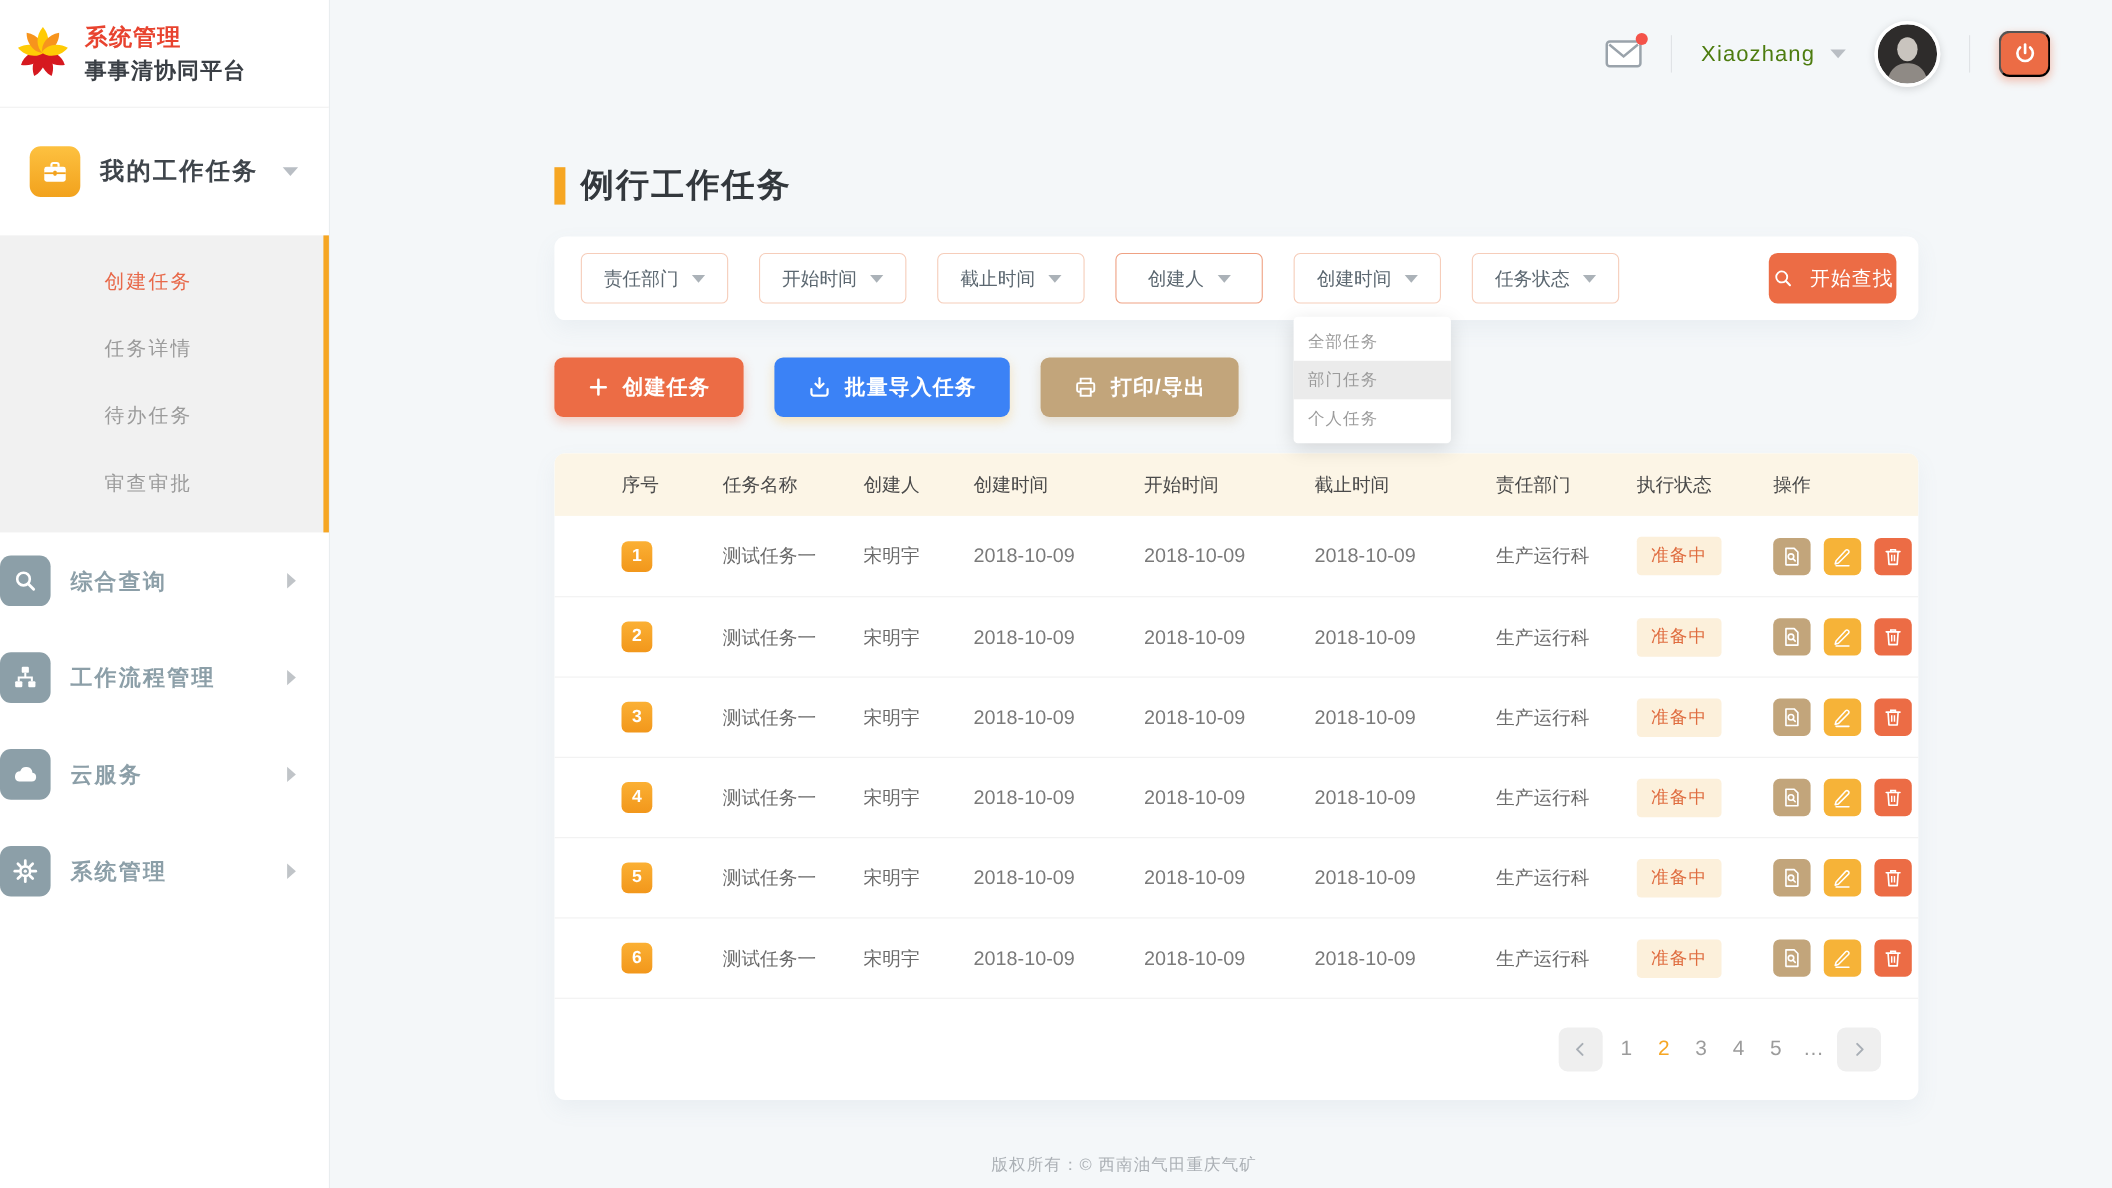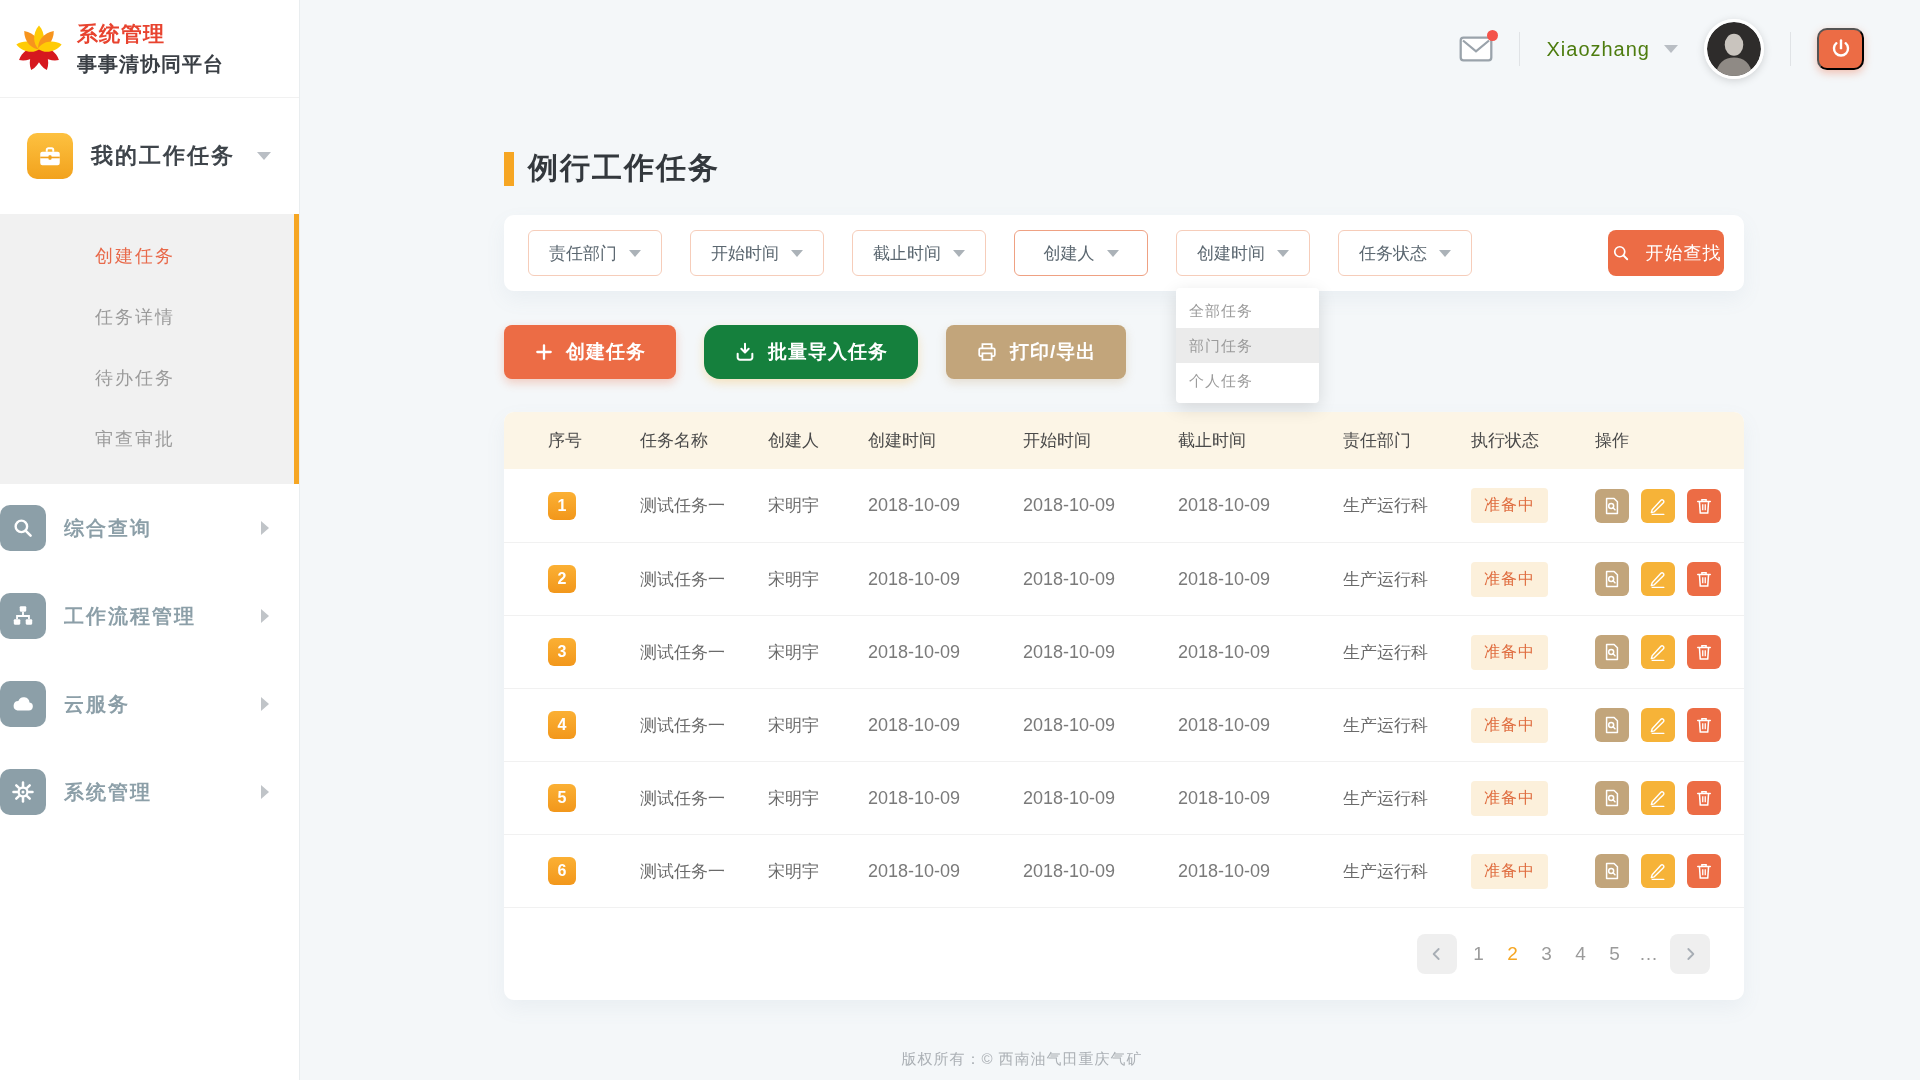--- a/index.html
+++ b/index.html
@@ -48,25 +48,25 @@
   .filter-dd { width:134px; height:46px; flex:none; border:1px solid #F6CDBA; border-radius:6px; background:#fff; display:flex; align-items:center; justify-content:center; gap:12px; color:#5B6770; font-size:17px; margin-right:28px; cursor:pointer; }
   .filter-dd.active { border-color:#EFA183; }
   .dd-caret { width:0; height:0; border-left:6px solid transparent; border-right:6px solid transparent; border-top:7px solid #ABB2B8; }
   .search-btn { margin-left:auto; width:116px; height:46px; background:#EC6C45; border:none; border-radius:8px; color:#fff; font-size:18px; display:flex; align-items:center; justify-content:center; gap:15px; cursor:pointer; letter-spacing:1px; }
   .dd-menu { position:absolute; left:672px; top:73px; width:143px; background:#fff; border-radius:4px; box-shadow:0 5px 18px rgba(0,0,0,.13); padding:5px 0; z-index:30; }
   .dd-menu-item { height:35px; line-height:35px; padding-left:13px; font-size:15px; color:#9B9B9B; cursor:pointer; letter-spacing:1px; }
   .dd-menu-item.active { background:#EBEBEB; }
   .actions-row { margin-top:34px; display:flex; gap:28px; }
   .action-btn { height:54px; border:none; border-radius:8px; color:#fff; font-size:19px; font-weight:bold; display:flex; align-items:center; justify-content:center; gap:12px; padding:0 30px; cursor:pointer; letter-spacing:1px; }
   .btn-create { background:#EC6C45; box-shadow:0 4px 10px rgba(236,108,69,.3); }
-  .btn-import { background:#15803d; box-shadow:0 4px 10px rgba(246,179,56,.3);border-radius:16px; }
+  .btn-import { background:#3b82f6; box-shadow:0 4px 10px rgba(246,179,56,.3); }
   .btn-print  { background:#C2A57B; box-shadow:0 4px 10px rgba(194,165,123,.3); }
   
   .table-card { margin-top:33px; background:#fff; border-radius:10px; box-shadow:0 8px 20px rgba(120,140,160,.08); overflow:hidden; }
-  .t-row { display:grid; grid-template-columns:72px 128px 100px 155px 155px 165px 132px 140px 149px; align-items:center; padding-left:44px; }
+  .t-row { display:grid; grid-template-columns:72px 128px 100px 155px 155px 165px 132px 140px 149px; align-items:center; padding-left:61px; }
   .t-head { background:#FCF5E6; height:57px; font-size:17px; color:#4A4A4A; }
   .t-row > *:nth-child(n+2) { padding-left:20px; }
   .t-row > *:nth-child(8) { padding-left:16px; }
   .t-row > *:nth-child(9) { padding-left:0; }
   .t-body-row { height:73px; border-top:1px solid #F1F1F1; font-size:17px; color:#6A6A6A; }
   .t-body-row:first-of-type { border-top:none; }
   .cell-date { color:#7A7A7A; font-size:18px; }
   .num-badge { width:28px; height:28px; border-radius:6px; background:linear-gradient(#FBB034,#F2971B); color:#fff; font-size:16px; font-weight:bold; display:flex; align-items:center; justify-content:center; }
   .status-badge { display:inline-block; padding:7px 13px; background:#FCF0DB; color:#DF6C3F; border-radius:4px; font-size:16px; letter-spacing:1px; }
   .ops { display:flex; gap:12px; }

